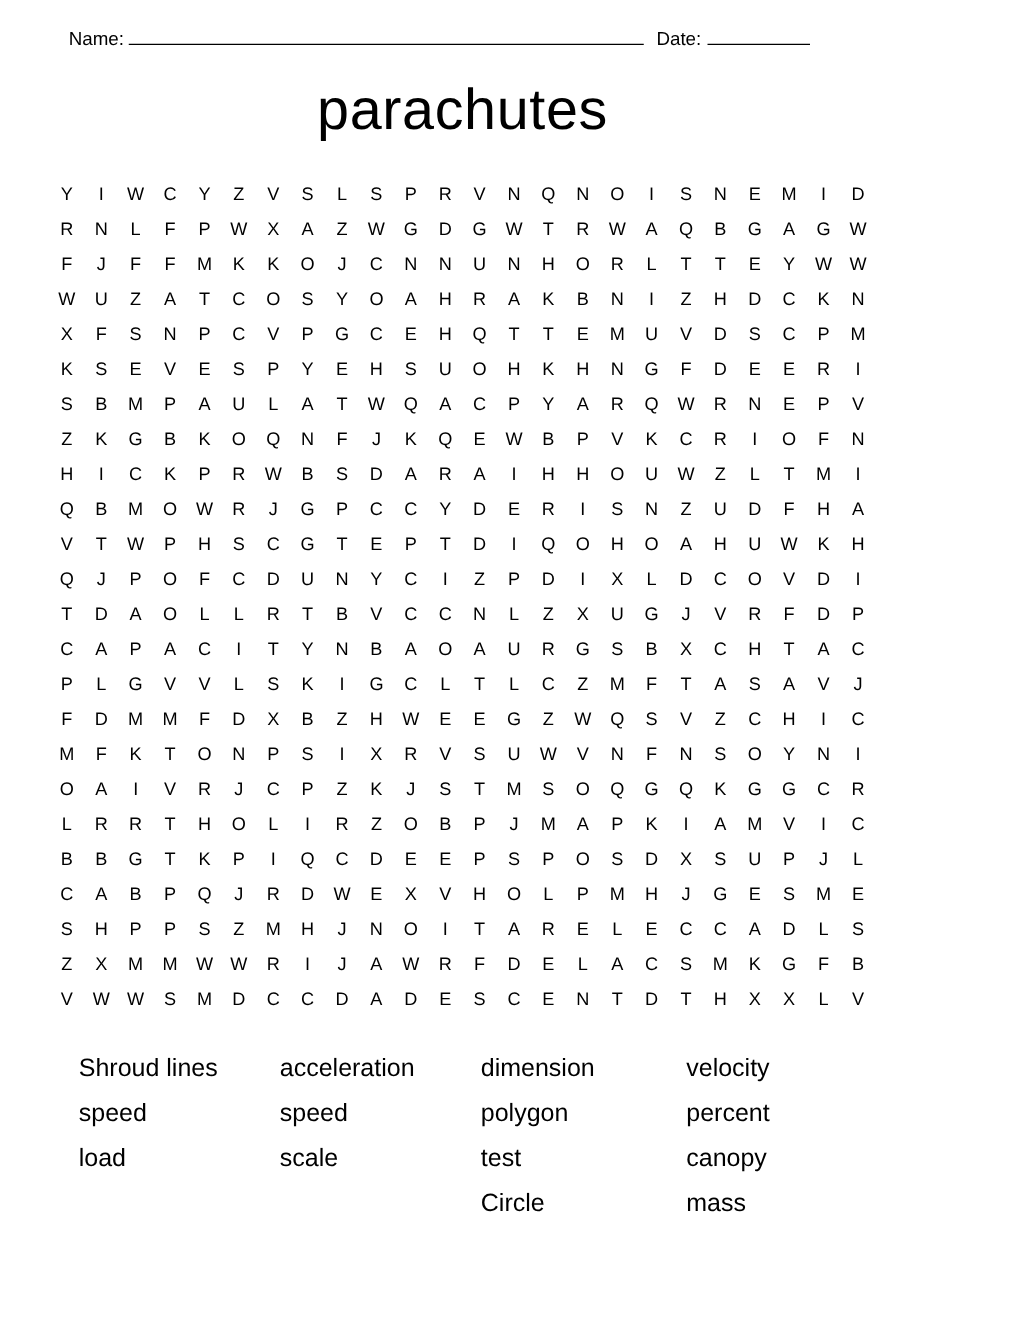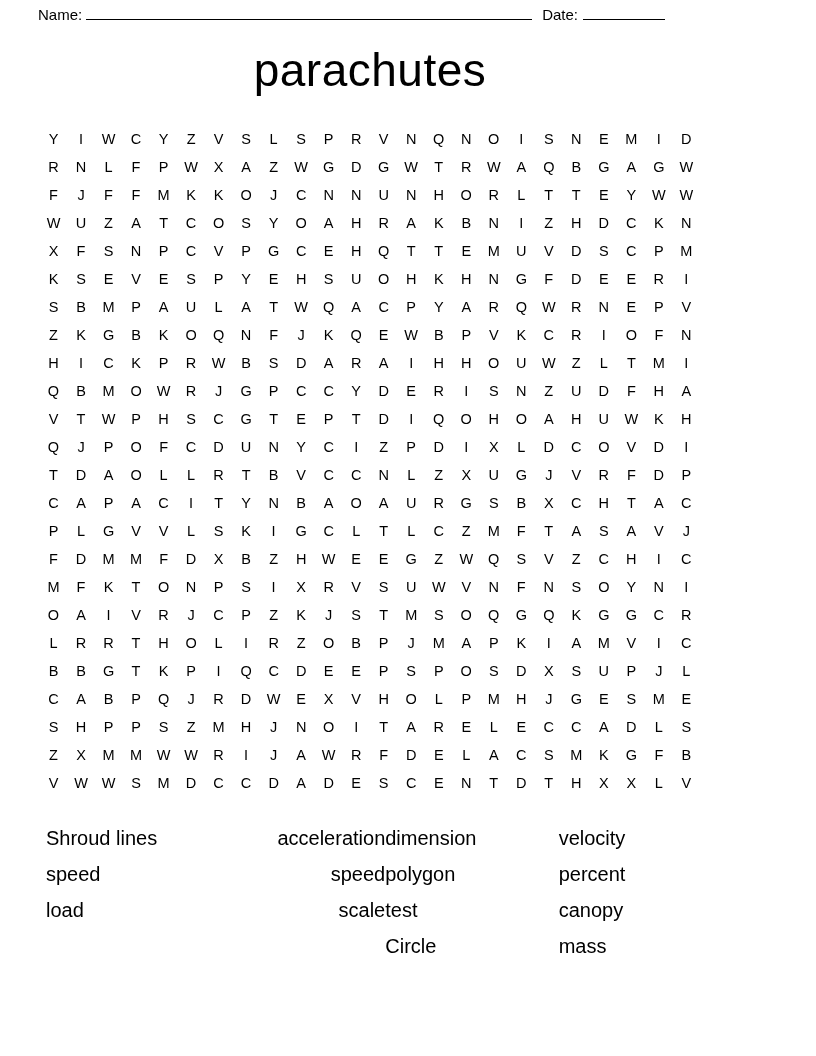--- a/index.html
+++ b/index.html
@@ -12,21 +12,21 @@
     height: 1056px;
     font-family: "Liberation Sans", sans-serif;
     color: #000000;
     position: relative;
     overflow: hidden;
   }
   .page {
     width: 740px;
     height: 1056px;
     box-sizing: border-box;
-    padding: 0;
+    padding: 17px;
     position: relative;
   }
 
   
   .header-row {
     display: flex;
     align-items: baseline;
     padding: 6px 75px 0 38px;
     font-size: 15px;
   }
@@ -83,21 +83,21 @@
     margin: 22px 0 0 0;
     padding: 0 40px 0 46px;
     display: flex;
     gap: 0;
   }
   .word-col {
     display: flex;
     flex-direction: column;
   }
   .word-col.c1 { width: 180px; }
-  .word-col.c2 { width: 180px; align-items: flex-end; }
+  .word-col.c2 { width: 180px; }
   .word-col.c3 { width: 184px; }
   .word-col.c4 { width: 150px; }
   .word {
     font-size: 20px;
     line-height: 36px;
     font-family: "Liberation Sans", sans-serif;
     white-space: nowrap;
   }
 </style>
 </head>

